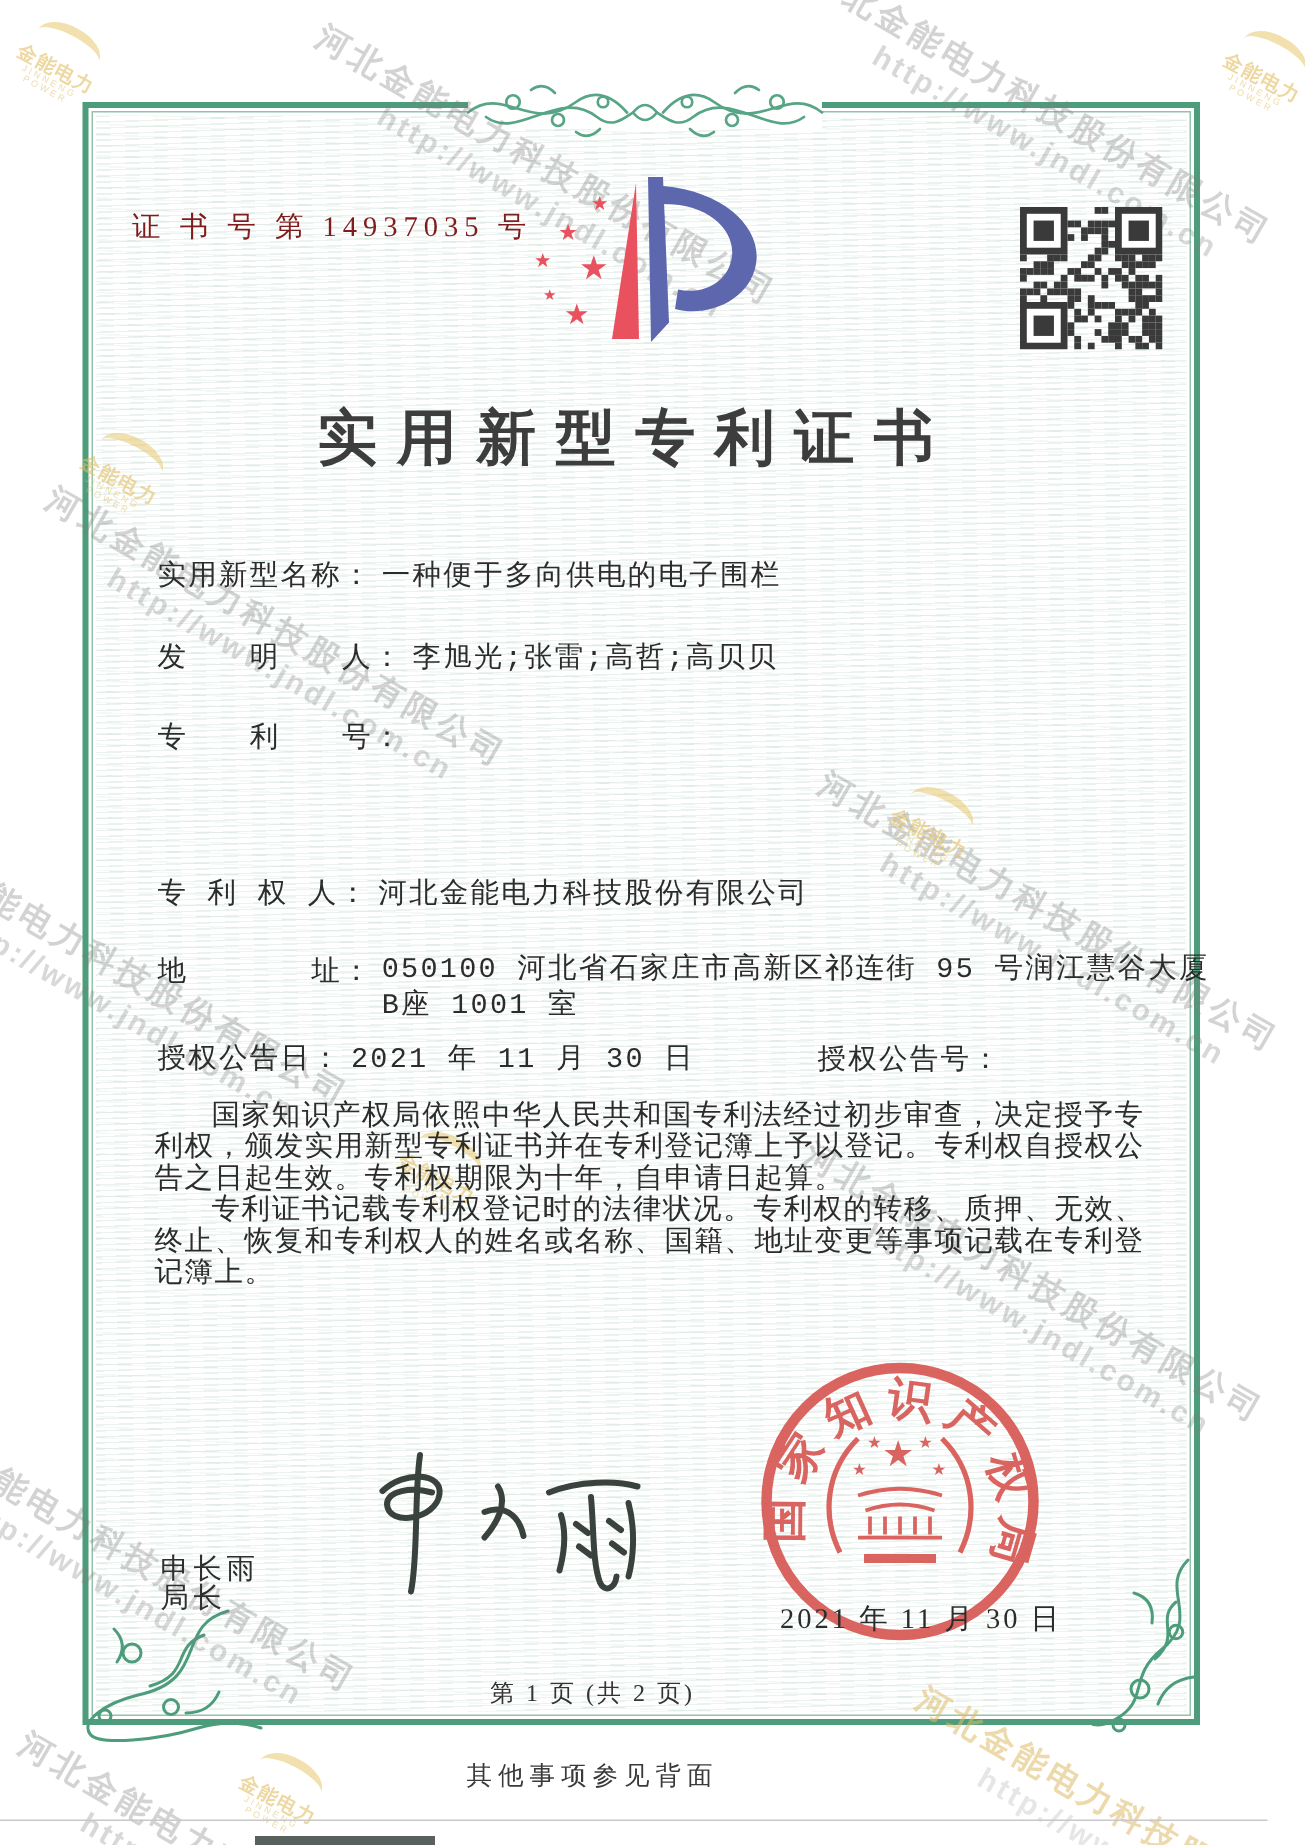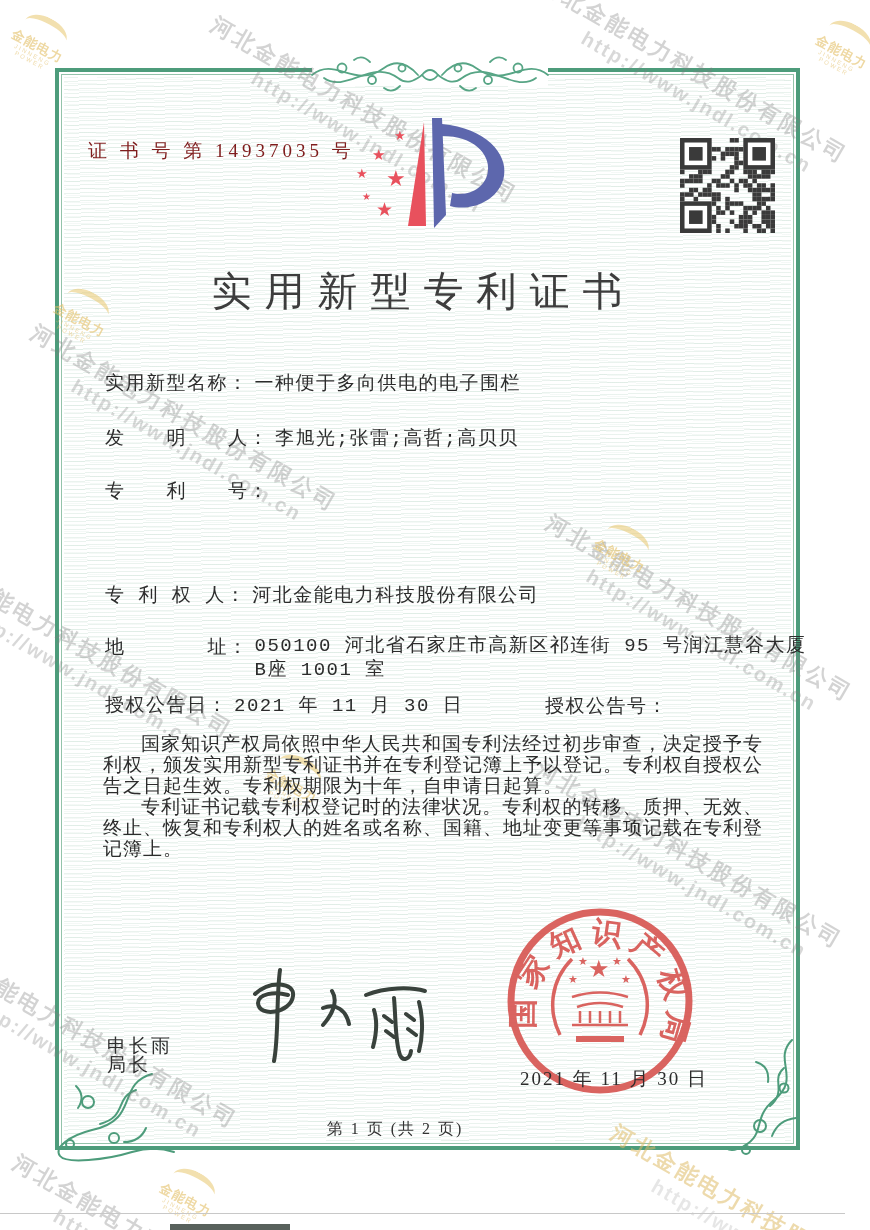--- a/index.html
+++ b/index.html
@@ -32,21 +32,21 @@
   .gold-mark{position:absolute;transform:rotate(28deg);z-index:3;pointer-events:none;text-align:center;width:72px;}
   .gold-arc{width:46px;height:16px;border:0;border-top:6px solid rgba(231,198,110,0.55);border-radius:50%/60% 60% 0 0;margin:0 auto;}
   .gold-txt{font-size:13px;font-weight:bold;color:rgba(226,190,100,0.6);letter-spacing:1px;font-family:"Liberation Sans",sans-serif;}
   .gold-sub{font-size:6px;color:rgba(226,190,100,0.55);letter-spacing:2px;margin-top:-2px;font-family:"Liberation Sans",sans-serif;}
   
   .content{position:absolute;inset:0;z-index:4;}
   .cert-no{position:absolute;left:88px;top:138px;font-size:19px;letter-spacing:4px;color:#7f1d1d;}
   .logo{position:absolute;left:342px;top:112px;}
   .qr{position:absolute;left:680px;top:138px;width:95px;height:95px;}
   .title{position:absolute;left:55px;top:264px;width:737px;text-align:center;
-         font-size:40px;font-weight:400;letter-spacing:13px;color:#3d3d3d;}
+         font-size:40px;font-weight:700;letter-spacing:13px;color:#3d3d3d;}
   .row{position:absolute;left:105px;font-size:19px;letter-spacing:1.5px;color:#2c2c2c;display:flex;font-family:Liberation Mono, monospace;}
   .row .lbl{flex:0 0 auto;}
   .row .val{margin-left:6px;}
   .row .val.wrapv{display:inline-block;width:552px;line-height:24px;vertical-align:top;}
   .grant-right{position:absolute;left:430px;top:1px;display:flex;margin-left:10px;}
   .paras{position:absolute;left:103px;top:733px;width:660px;font-size:19px;line-height:21px;
          text-align:justify;color:#2c2c2c;letter-spacing:1px;}
   .paras p{margin:0;text-indent:2em;}
   .signer-title{position:absolute;left:107px;top:1052px;font-size:19px;letter-spacing:3px;}
   .signer-name{position:absolute;left:107px;top:1033px;font-size:19px;letter-spacing:3px;}
@@ -430,15 +430,16 @@
         <path d="M82,132 h56"></path>
         <path d="M70,142 C58,118 60,88 82,66" stroke-width="3.5"></path>
         <path d="M150,142 C162,118 160,88 138,66" stroke-width="3.5"></path>
         <path d="M86,146 h48" stroke-width="6"></path>
       </g>
     </g>
   </svg>
   <div class="seal-date">2021 年 11 月 30 日</div>
 
   <div class="page-no">第 1 页 (共 2 页)</div>
+  <div class="footer-note">其他事项参见背面</div>
   <div class="hairline"></div>
   <div class="bottom-strip"></div>
 </div>
 
 </body></html>

